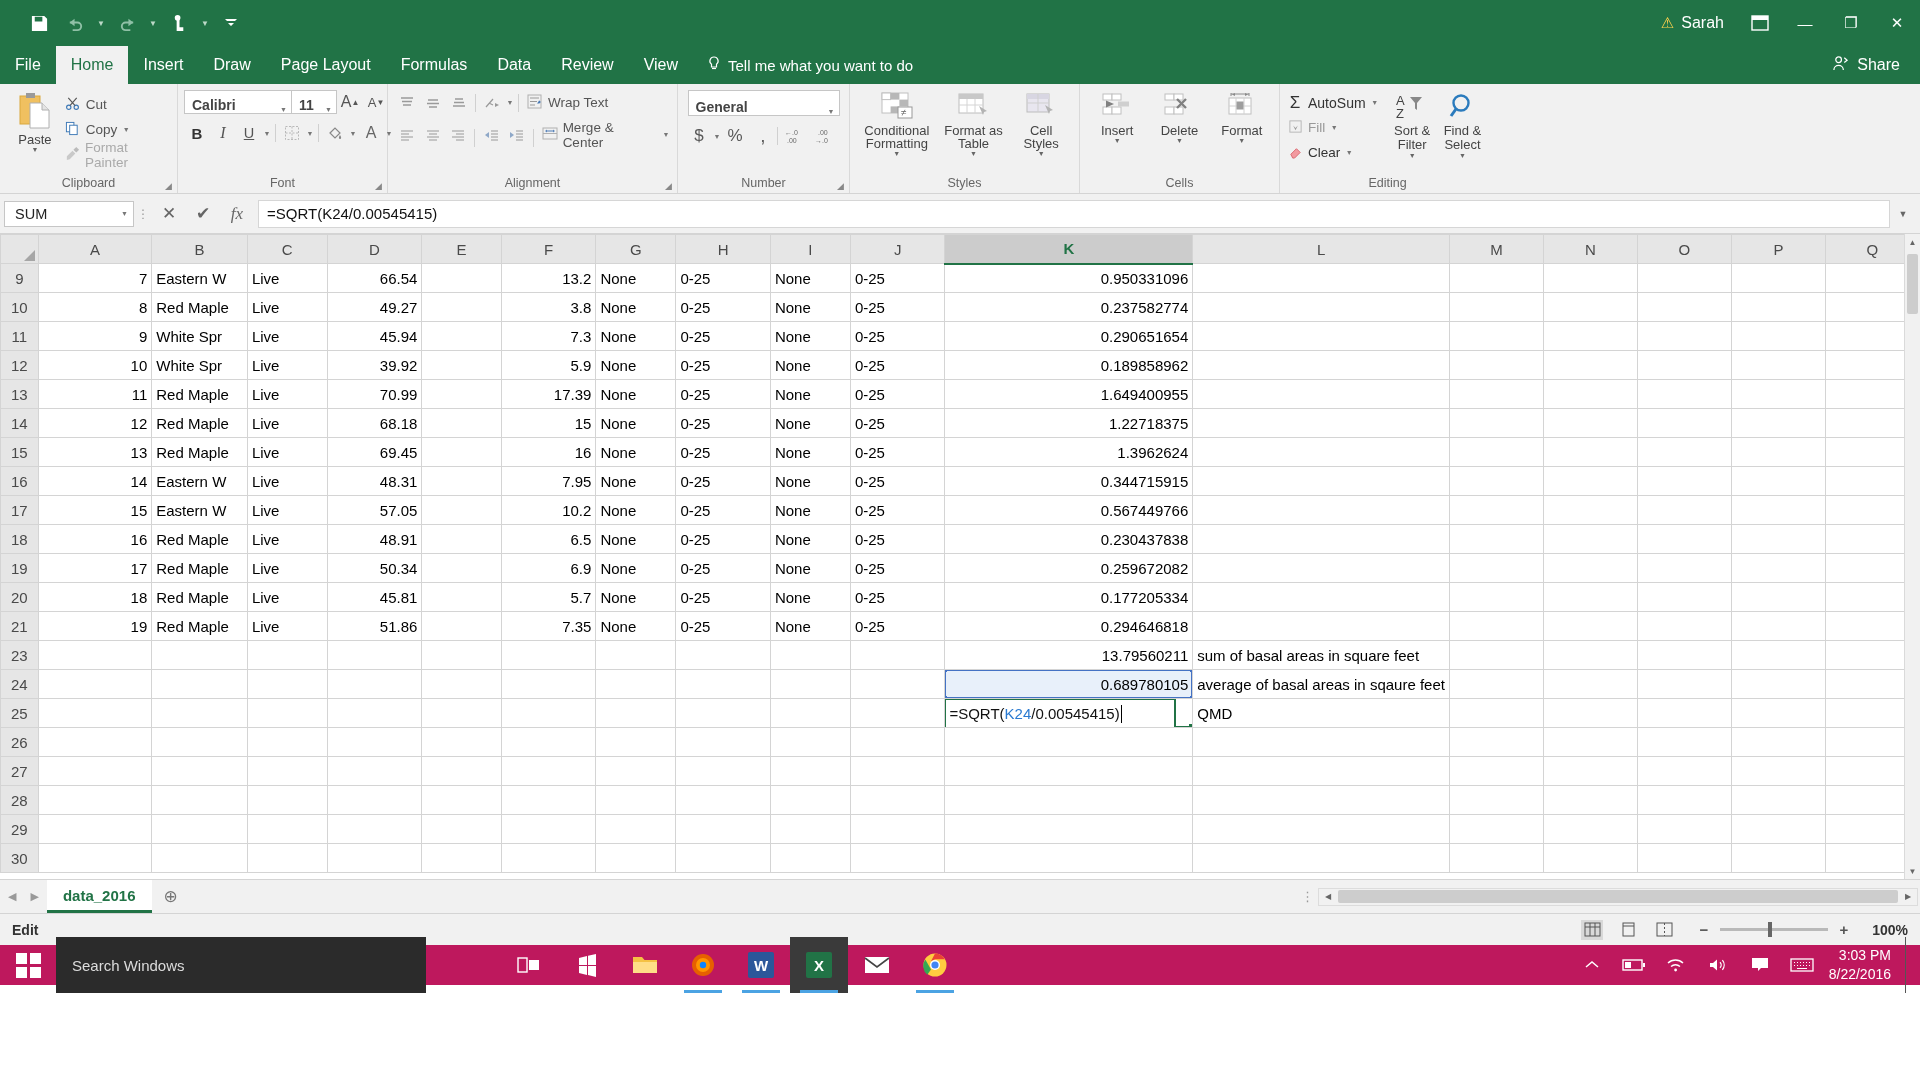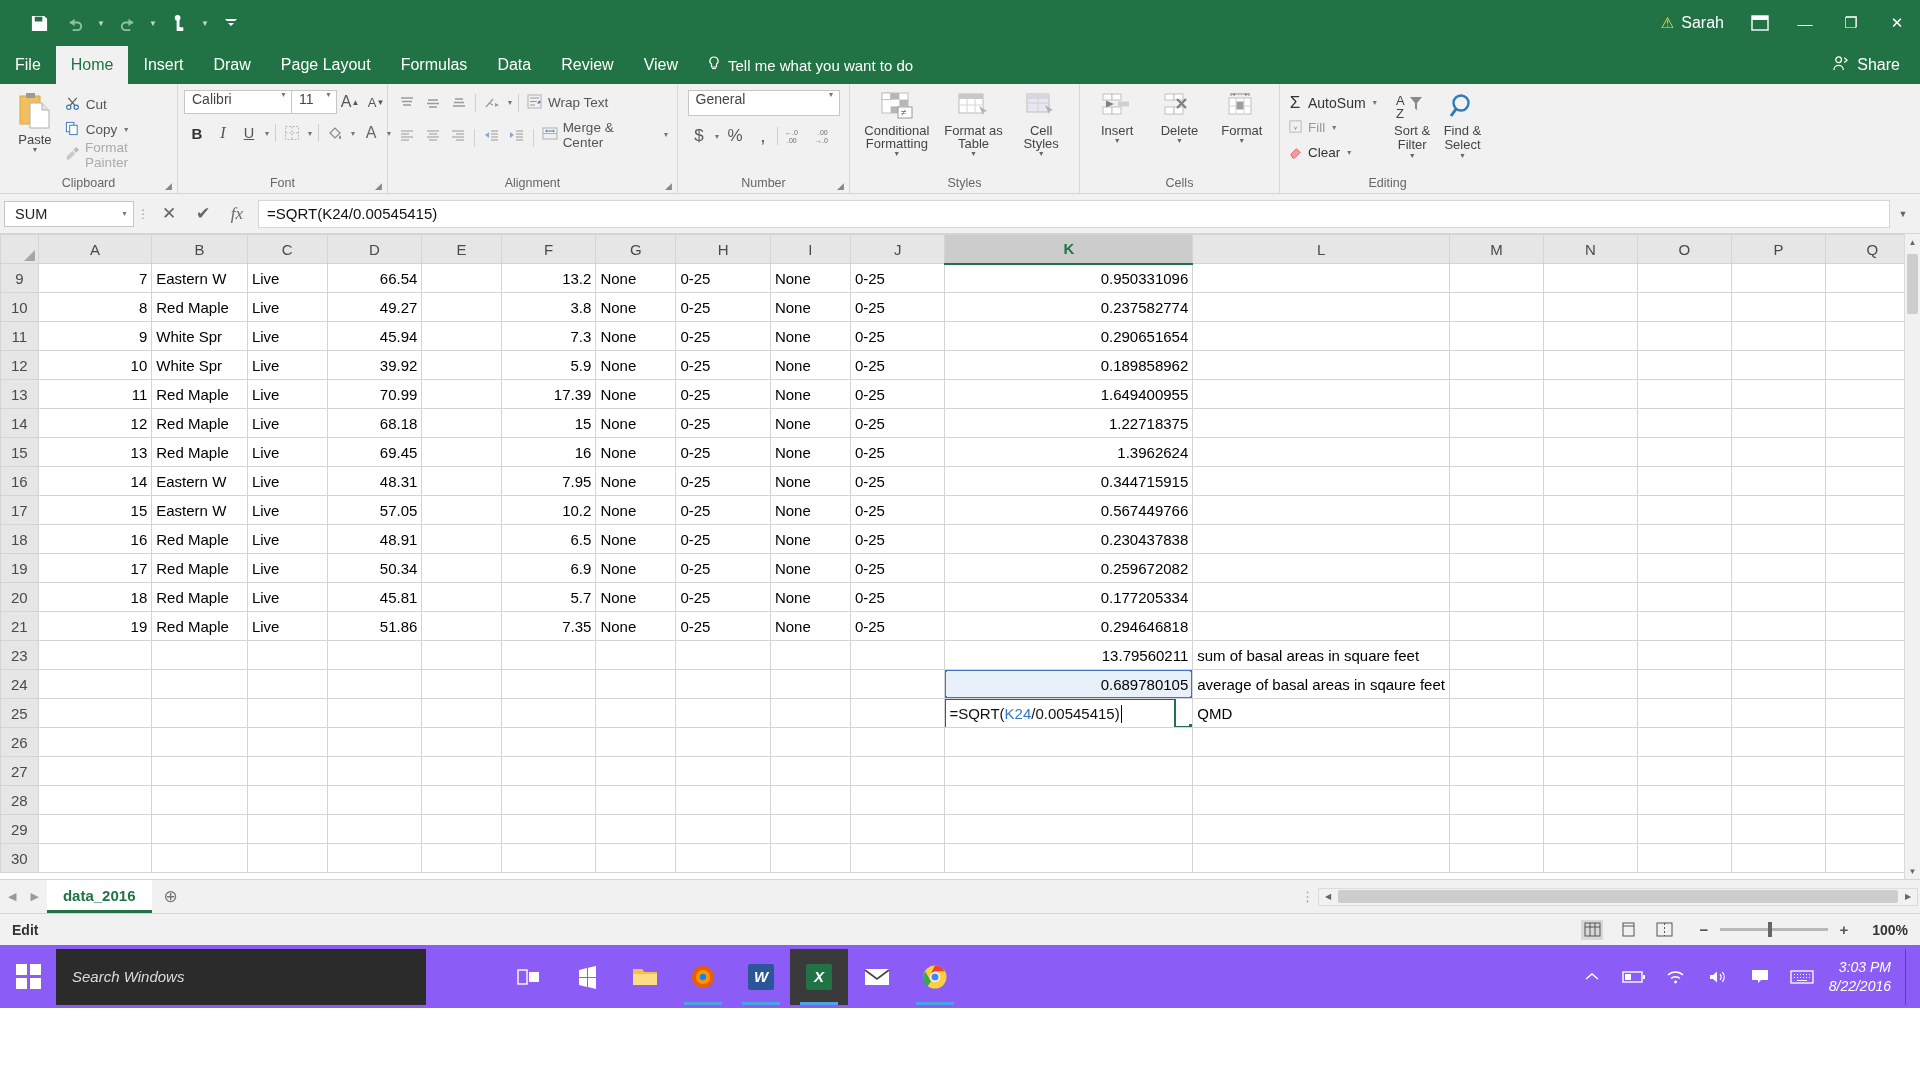--- a/index.html
+++ b/index.html
@@ -65,21 +65,21 @@
     width: 54px; padding-top: 2px; }
   .bigbtn .lbl { font-size: 13px; color: #444; margin-top: 2px; text-align: center;
     line-height: 13px; }
   .bigbtn .car { font-size: 7px; color: #666; }
   .smallrow { display: flex; align-items: center; gap: 4px; height: 25px;
     font-size: 13.5px; color: #555; }
   .smallrow .ic { width: 18px; text-align: center; }
   .col-stack { display: flex; flex-direction: column; justify-content: flex-start; }
   .fontbox {
     border: 1px solid #c6c6c6; background: #fff; height: 24px; display: flex;
-    align-items: flex-start; padding: 0 4px 0 7px; font-size: 14px; color: #444;
+    align-items: flex-end; padding: 0 4px 0 7px; font-size: 14px; color: #444; font-weight: bold;
   }
   .fontbox .dd { margin-left: auto; font-size: 7px; color: #777; padding-left: 6px; }
   .icbtn { width: 26px; height: 24px; display: flex; align-items: center;
     justify-content: center; font-size: 14.5px; color: #555; }
   .icbtn.bold { font-weight: bold; font-size: 15px; color: #333; }
   .sep { width: 1px; height: 18px; background: #d0d0d0; margin: 0 3px; }
   .tinycar { font-size: 7px; color: #777; width: 10px; text-align: center; }
 
   
   .fbar { height: 40px; background: #f1f1f1; display: flex; align-items: center;
@@ -169,22 +169,22 @@
     justify-content: center; color: #555; }
   .view-ic.active { background: #d8d8d8; }
   .zoom-wrap { display: flex; align-items: center; gap: 9px; padding-left: 8px; }
   .zoom-minus, .zoom-plus { font-size: 15px; color: #555; width: 14px; text-align: center; }
   .zoom-track { width: 108px; height: 3px; background: #b9b9b9; position: relative; }
   .zoom-knob { position: absolute; left: 48px; top: -6px; width: 4px; height: 15px;
     background: #666; }
   .zoom-pct { font-size: 14px; color: #333; width: 48px; text-align: right; }
 
   
-  .taskbar { height: 63px; background: #8b5cf6; display: flex; align-items: center;
-    color: #ffffff; font-style: italic; }
+  .taskbar { height: 40px; background: #be185d; display: flex; align-items: center;
+    color: #ffffff; }
   .start-btn { width: 56px; height: 56px; display: flex; align-items: center;
     justify-content: center; }
   .winlogo { display: grid; grid-template-columns: 11px 11px; grid-template-rows: 11px 11px;
     gap: 3px; }
   .winlogo i { background: #ffffff; display: block; }
   .searchbox { width: 370px; height: 56px; background: #2b2b2b; display: flex;
     align-items: center; padding: 0 16px; font-size: 15px; color: #dcdcdc; }
   .tb-apps { display: flex; align-items: center; margin-left: 74px; gap: 0; }
   .tb-app { width: 58px; height: 56px; display: flex; align-items: center;
     justify-content: center; position: relative; }

